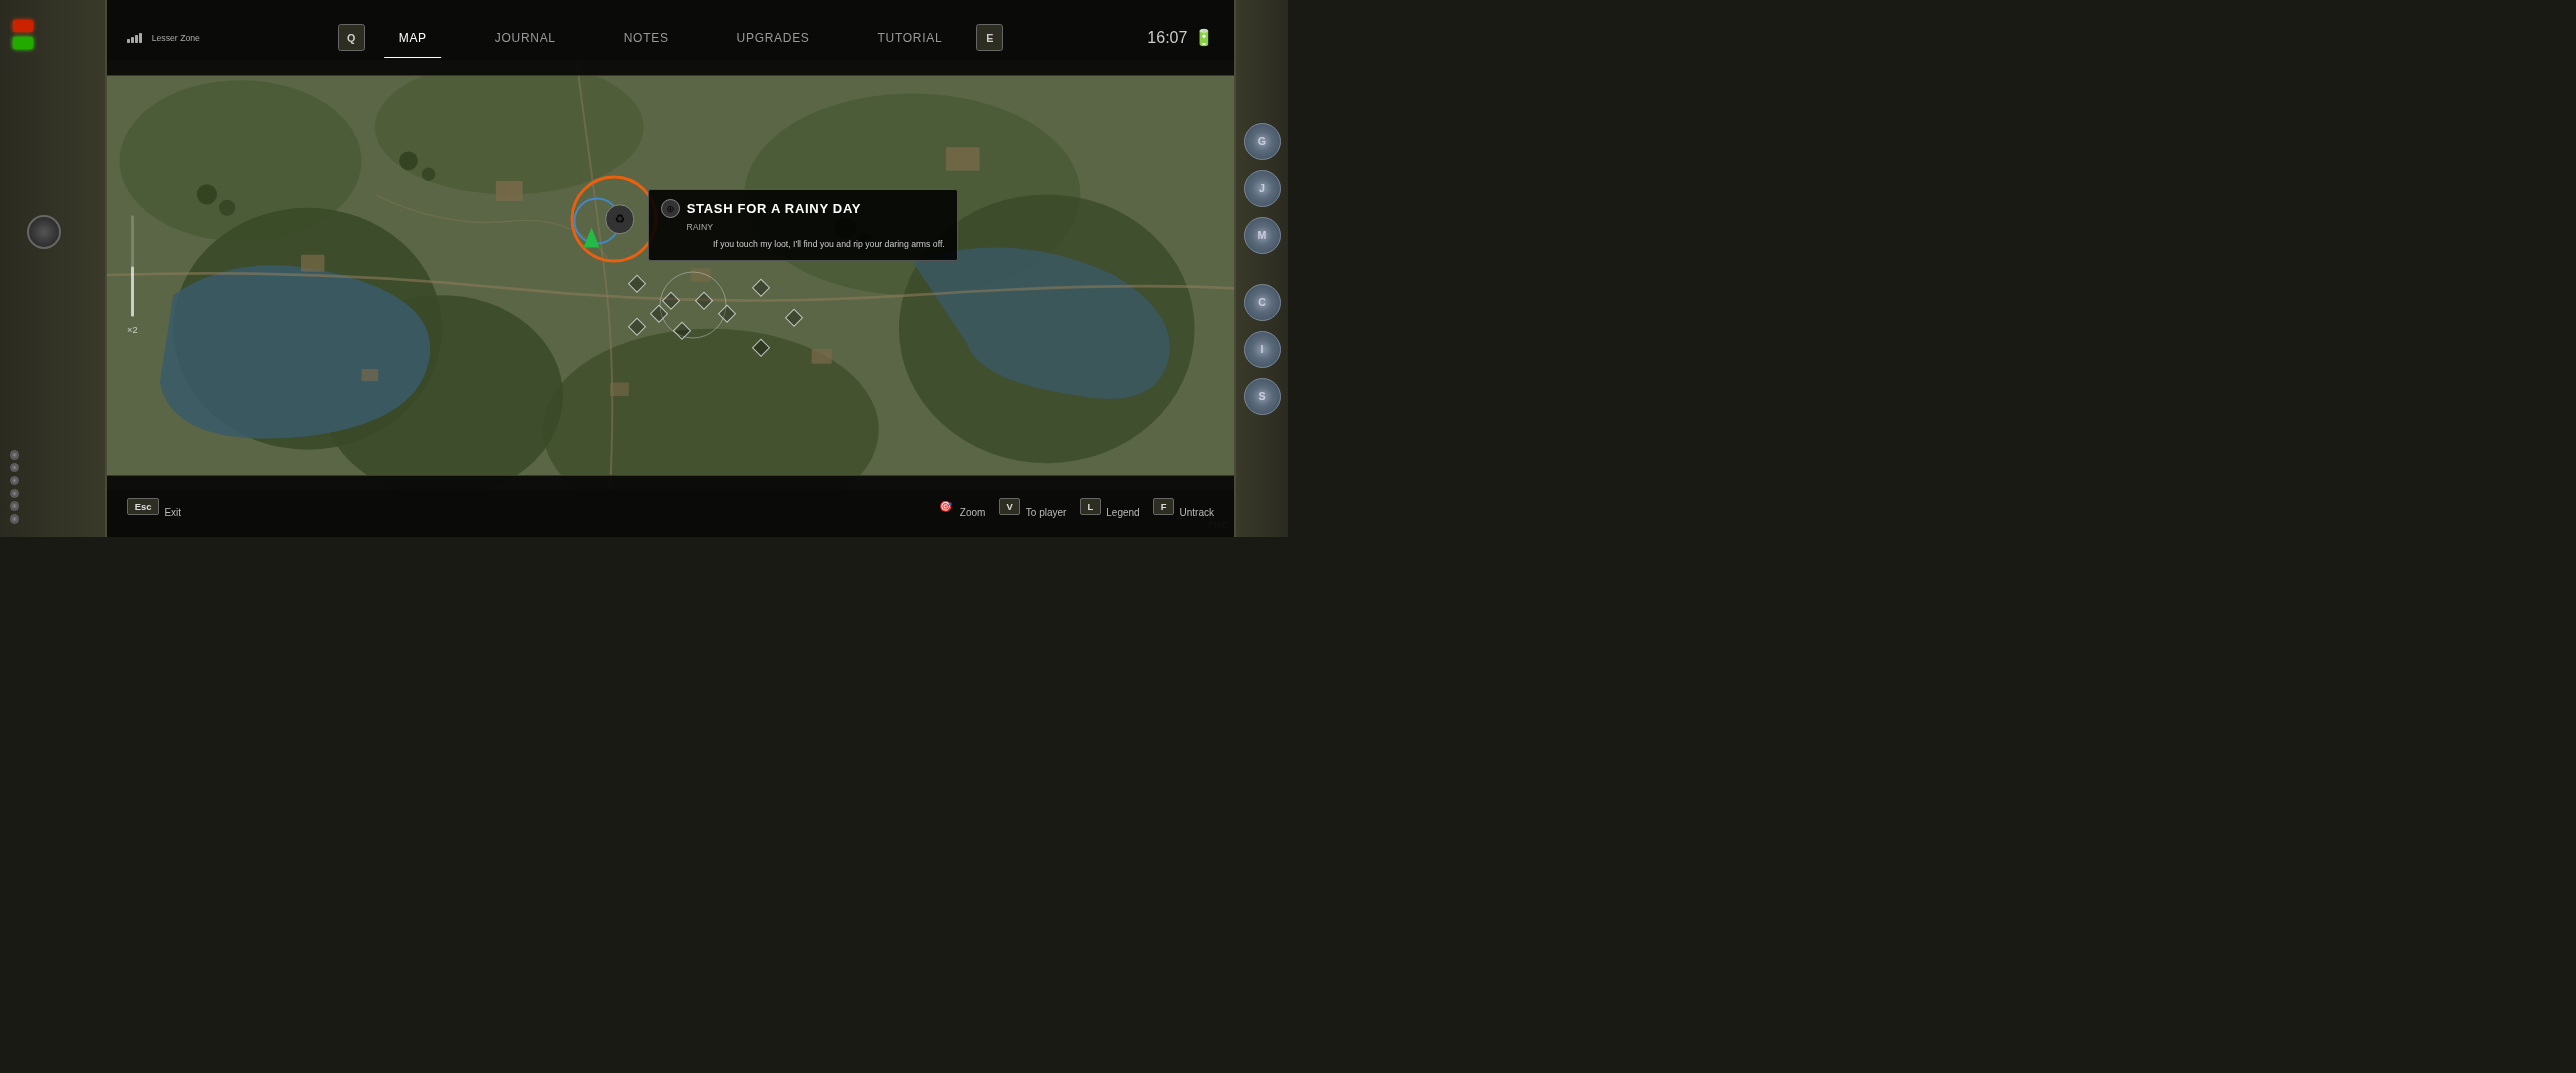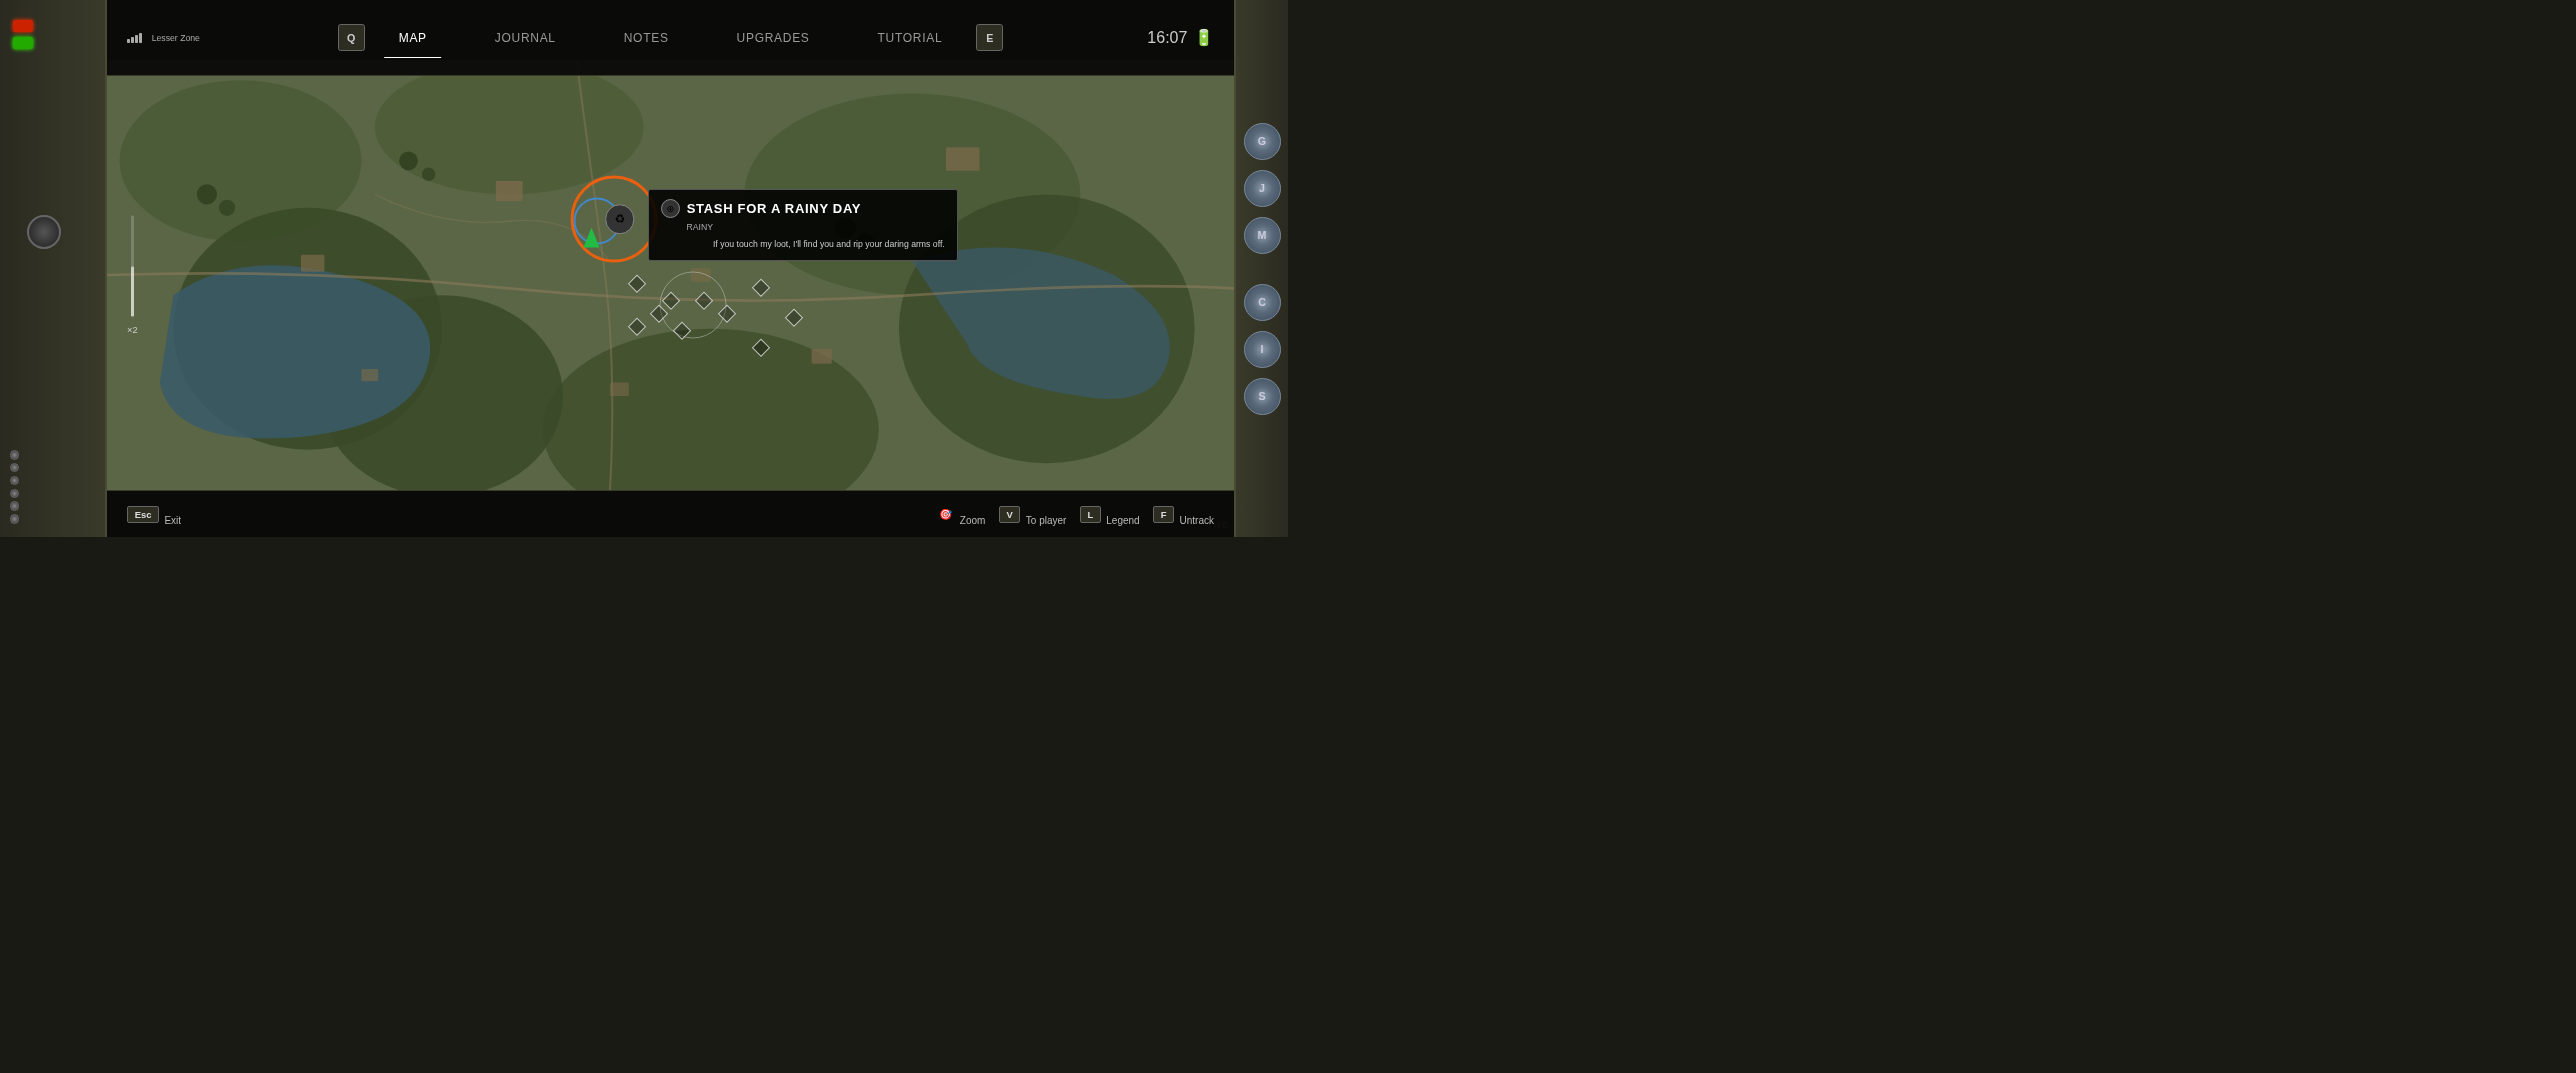--- a/index.html
+++ b/index.html
@@ -399,21 +399,21 @@
       border: 1.3px solid rgba(255,255,255,0.7);
       background: rgba(0,0,0,0.3);
     }
 
     
     .bottom-bar {
       position: absolute;
       bottom: 0;
       left: 0;
       right: 0;
-      height: 47px;
+      height: 62px;
       background: rgba(10,10,8,0.95);
       border-top: 0.7px solid #3a3a28;
       display: flex;
       align-items: center;
       justify-content: space-between;
       padding: 0 20px;
       z-index: 20;
     }
 
     .bottom-left {

